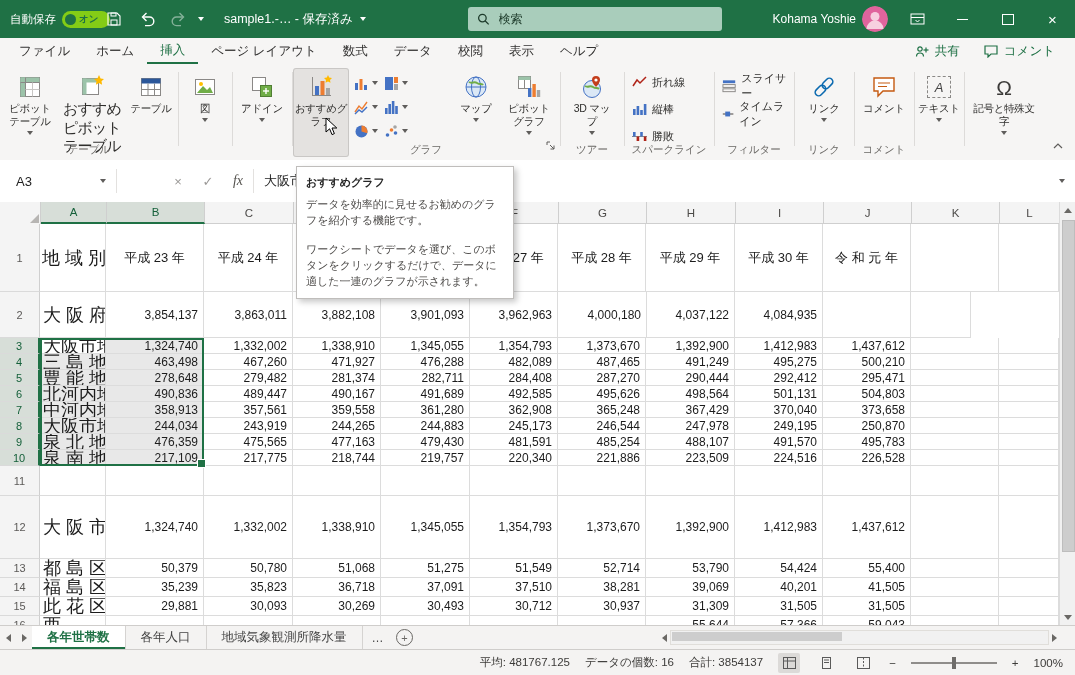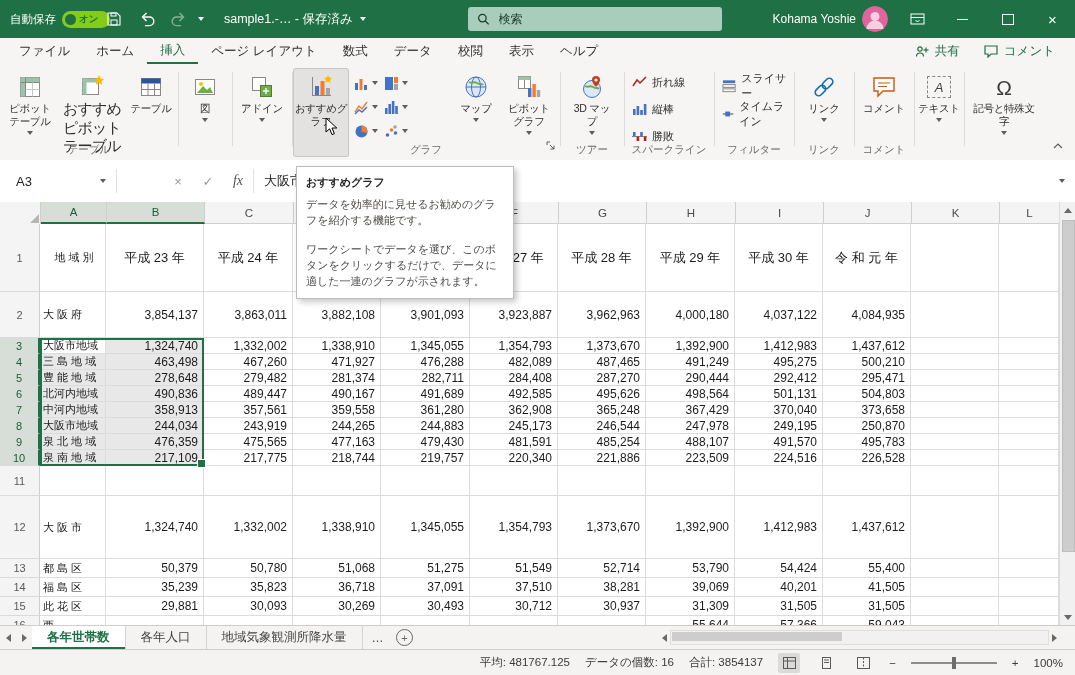--- a/index.html
+++ b/index.html
@@ -69,21 +69,21 @@
   .colh.hsel{background:#d7ded8;color:#15603a;border-bottom:2px solid #1f7145;}
   .gridbody{position:absolute;top:224px;left:0;width:1059px;height:401px;overflow:hidden;background:#fff;}
   .grow{display:flex;}
   .rowh{flex:none;width:40px;display:flex;align-items:center;justify-content:center;font-size:11px;color:#5c5a58;
         background:#f4f4f4;border-right:1px solid #cfcfcf;border-bottom:1px solid #dadada;box-sizing:border-box;}
   .rowh.hsel{background:#d7ded8;color:#15603a;border-right:2px solid #1f7145;}
   .cell{flex:none;display:flex;align-items:center;border-right:1px solid #dcdcdc;border-bottom:1px solid #dcdcdc;
         color:#1c1c1c;overflow:hidden;white-space:nowrap;background:#fff;box-sizing:border-box;}
   .cell.hd{justify-content:center;font-size:13px;}
   .cell.num{justify-content:flex-end;padding-right:5px;font-size:12px;}
-  .cell.ca{padding-left:3px;font-size:11px;}
+  .cell.ca{padding-left:3px;font-size:18px;}
   .cell.sel{background:#e8e8e8;}
   .cell.active{background:#fff;}
   .sel-overlay{position:absolute;left:40px;top:114px;width:164px;height:128px;border:2px solid #1f7145;
                pointer-events:none;z-index:5;box-sizing:border-box;}
   .fill-handle{position:absolute;right:-4px;bottom:-4px;width:7px;height:7px;background:#1f7145;border:1px solid #fff;}
   
   .vscroll{position:absolute;top:202px;left:1059px;width:16px;height:423px;background:#f1f1f1;border-left:1px solid #dcdcdc;box-sizing:border-box;}
   .vs-btn{height:16px;display:flex;align-items:center;justify-content:center;}
   .vs-thumb{position:absolute;top:18px;left:2px;width:11px;height:330px;background:#cdcdcd;border:1px solid #bdbdbd;}
   .vs-down{position:absolute;bottom:0;width:100%;}
@@ -576,21 +576,20 @@
         <div class="cell" style="width: 88px;"></div>
         <div class="cell" style="width: 60px;"></div>
       </div>
       <div class="grow" style="height: 46px;">
         <div class="rowh">2</div>
         <div class="cell ca" style="width: 66px;">大 阪 府</div>
         <div class="cell num" style="width: 98px;">3,854,137</div>
         <div class="cell num" style="width: 89px;">3,863,011</div>
         <div class="cell num" style="width: 88px;">3,882,108</div>
         <div class="cell num" style="width: 89px;">3,901,093</div>
-        <div class="cell num" style="width: 88px;">3,923,887</div>
         <div class="cell num" style="width: 88px;">3,962,963</div>
         <div class="cell num" style="width: 89px;">4,000,180</div>
         <div class="cell num" style="width: 88px;">4,037,122</div>
         <div class="cell num" style="width: 88px;">4,084,935</div>
         <div class="cell" style="width: 88px;"></div>
         <div class="cell" style="width: 60px;"></div>
       </div>
       <div class="grow" style="height: 16px;">
         <div class="rowh hsel">3</div>
         <div class="cell ca active" style="width: 66px;">大阪市地域</div>

